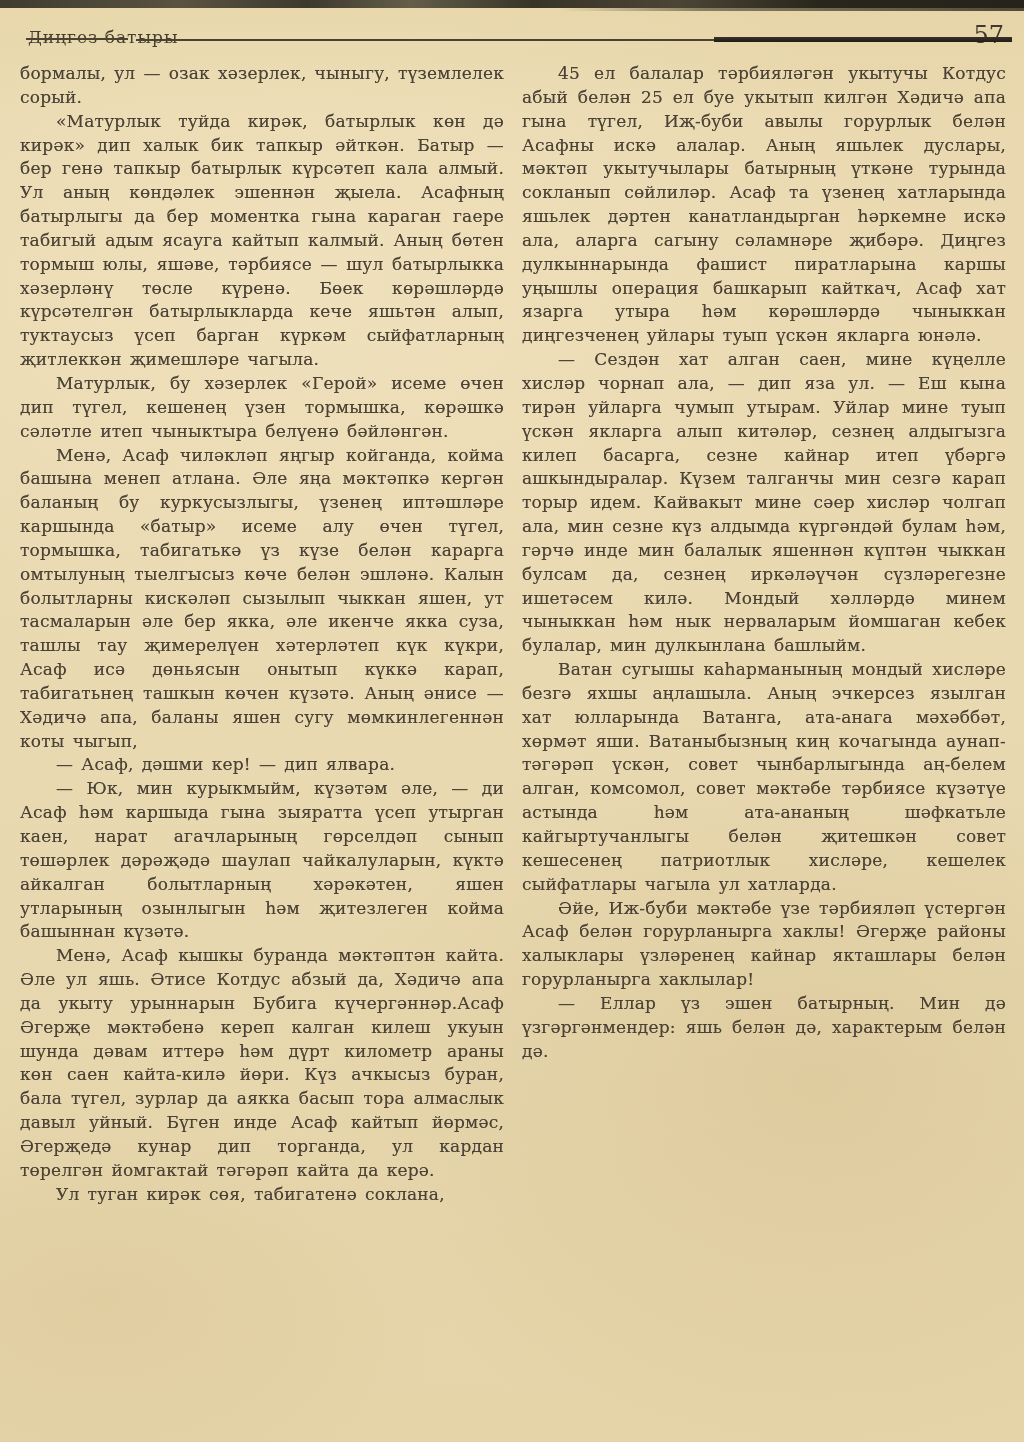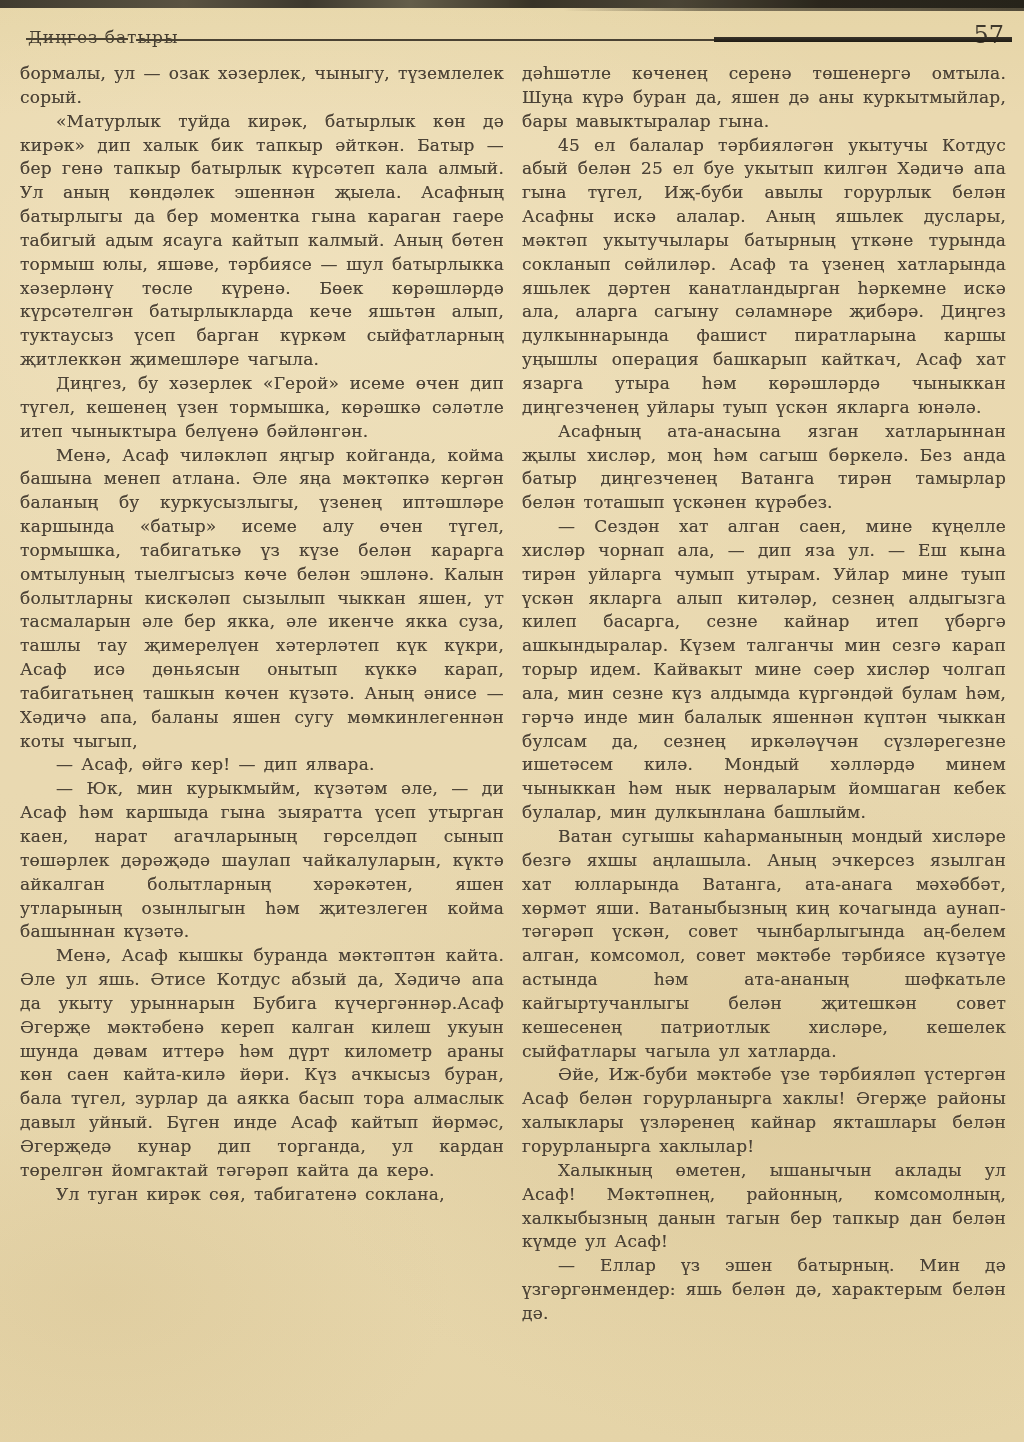--- a/index.html
+++ b/index.html
@@ -118,32 +118,29 @@
   <div class="header-rule">
     <span class="seg seg-a"></span>
     <span class="seg seg-b"></span>
     <span class="seg seg-c"></span>
   </div>
 
   <main class="columns">
     <section class="column" id="col-left">
         <p>бормалы, ул — озак хәзерлек, чыныгу, түземлелек сорый.</p>
         <p class="indent">«Матурлык туйда кирәк, батырлык көн дә кирәк» дип халык бик тапкыр әйткән. Батыр — бер генә тапкыр батырлык күрсәтеп кала алмый. Ул аның көндәлек эшеннән җыела. Асафның батырлыгы да бер моментка гына караган гаере табигый адым ясауга кайтып калмый. Аның бөтен тормыш юлы, яшәве, тәрбиясе — шул батырлыкка хәзерләнү төсле күренә. Бөек көрәшләрдә күрсәтелгән батырлыкларда кече яшьтән алып, туктаусыз үсеп барган күркәм сыйфатларның җитлеккән җимешләре чагыла.</p>
-        <p class="indent">Диңгез, бу хәзерлек «Герой» исеме өчен дип түгел, кешенең үзен тормышка, көрәшкә сәләтле итеп чыныктыра белүенә бәйләнгән.</p>
+        <p class="indent">Матурлык, бу хәзерлек «Герой» исеме өчен дип түгел, кешенең үзен тормышка, көрәшкә сәләтле итеп чыныктыра белүенә бәйләнгән.</p>
         <p class="indent">Менә, Асаф чиләкләп яңгыр койганда, койма башына менеп атлана. Әле яңа мәктәпкә кергән баланың бу куркусызлыгы, үзенең иптәшләре каршында «батыр» исеме алу өчен түгел, тормышка, табигатькә үз күзе белән карарга омтылуның тыелгысыз көче белән эшләнә. Калын болытларны кискәләп сызылып чыккан яшен, ут тасмаларын әле бер якка, әле икенче якка суза, ташлы тау җимерелүен хәтерләтеп күк күкри, Асаф исә дөньясын онытып күккә карап, табигатьнең ташкын көчен күзәтә. Аның әнисе — Хәдичә апа, баланы яшен сугу мөмкинлегеннән коты чыгып,</p>
-        <p class="indent">— Асаф, өйгә кер! — дип ялвара.</p>
+        <p class="indent">— Асаф, дәшми кер! — дип ялвара.</p>
         <p class="indent">— Юк, мин курыкмыйм, күзәтәм әле, — ди Асаф һәм каршыда гына зыяратта үсеп утырган каен, нарат агачларының гөрселдәп сынып төшәрлек дәрәҗәдә шаулап чайкалуларын, күктә айкалган болытларның хәрәкәтен, яшен утларының озынлыгын һәм җитезлеген койма башыннан күзәтә.</p>
         <p class="indent">Менә, Асаф кышкы буранда мәктәптән кайта. Әле ул яшь. Әтисе Котдус абзый да, Хәдичә апа да укыту урыннарын Бубига күчергәннәр.Асаф Әгерҗе мәктәбенә кереп калган килеш укуын шунда дәвам иттерә һәм дүрт километр араны көн саен кайта-килә йөри. Күз ачкысыз буран, бала түгел, зурлар да аякка басып тора алмаслык давыл уйный. Бүген инде Асаф кайтып йөрмәс, Әгерҗедә кунар дип торганда, ул кардан төрелгән йомгактай тәгәрәп кайта да керә.</p>
         <p class="indent">Ул туган кирәк сөя, табигатенә соклана,</p>
       </section>
     <section class="column" id="col-right">
-        <p>дәһшәтле көченең серенә төшенергә омтыла. Шуңа күрә буран да, яшен дә аны куркытмыйлар, бары мавыктыралар гына.</p>
         <p class="indent">45 ел балалар тәрбияләгән укытучы Котдус абый белән 25 ел буе укытып килгән Хәдичә апа гына түгел, Иҗ-буби авылы горурлык белән Асафны искә алалар. Аның яшьлек дуслары, мәктәп укытучылары батырның үткәне турында сокланып сөйлиләр. Асаф та үзенең хатларында яшьлек дәртен канатландырган һәркемне искә ала, аларга сагыну сәламнәре җибәрә. Диңгез дулкыннарында фашист пиратларына каршы уңышлы операция башкарып кайткач, Асаф хат язарга утыра һәм көрәшләрдә чыныккан диңгезченең уйлары туып үскән якларга юнәлә.</p>
-        <p class="indent">Асафның ата-анасына язган хатларыннан җылы хисләр, моң һәм сагыш бөркелә. Без анда батыр диңгезченең Ватанга тирән тамырлар белән тоташып үскәнен күрәбез.</p>
         <p class="indent">— Сездән хат алган саен, мине күңелле хисләр чорнап ала, — дип яза ул. — Еш кына тирән уйларга чумып утырам. Уйлар мине туып үскән якларга алып китәләр, сезнең алдыгызга килеп басарга, сезне кайнар итеп үбәргә ашкындыралар. Күзем талганчы мин сезгә карап торыр идем. Кайвакыт мине сәер хисләр чолгап ала, мин сезне күз алдымда күргәндәй булам һәм, гәрчә инде мин балалык яшеннән күптән чыккан булсам да, сезнең иркәләүчән сүзләрегезне ишетәсем килә. Мондый хәлләрдә минем чыныккан һәм нык нерваларым йомшаган кебек булалар, мин дулкынлана башлыйм.</p>
         <p class="indent">Ватан сугышы каһарманының мондый хисләре безгә яхшы аңлашыла. Аның эчкерсез язылган хат юлларында Ватанга, ата-анага мәхәббәт, хөрмәт яши. Ватаныбызның киң кочагында аунап-тәгәрәп үскән, совет чынбарлыгында аң-белем алган, комсомол, совет мәктәбе тәрбиясе күзәтүе астында һәм ата-ананың шәфкатьле кайгыртучанлыгы белән җитешкән совет кешесенең патриотлык хисләре, кешелек сыйфатлары чагыла ул хатларда.</p>
         <p class="indent">Әйе, Иж-буби мәктәбе үзе тәрбияләп үстергән Асаф белән горурланырга хаклы! Әгерҗе районы халыклары үзләренең кайнар якташлары белән горурланырга хаклылар!</p>
-        <p class="indent">Халыкның өметен, ышанычын аклады ул Асаф! Мәктәпнең, районның, комсомолның, халкыбызның данын тагын бер тапкыр дан белән күмде ул Асаф!</p>
         <p class="indent">— Еллар үз эшен батырның. Мин дә үзгәргәнмендер: яшь белән дә, характерым белән дә.</p>
       </section>
   </main>
 
 </div>
 
 </body></html>

